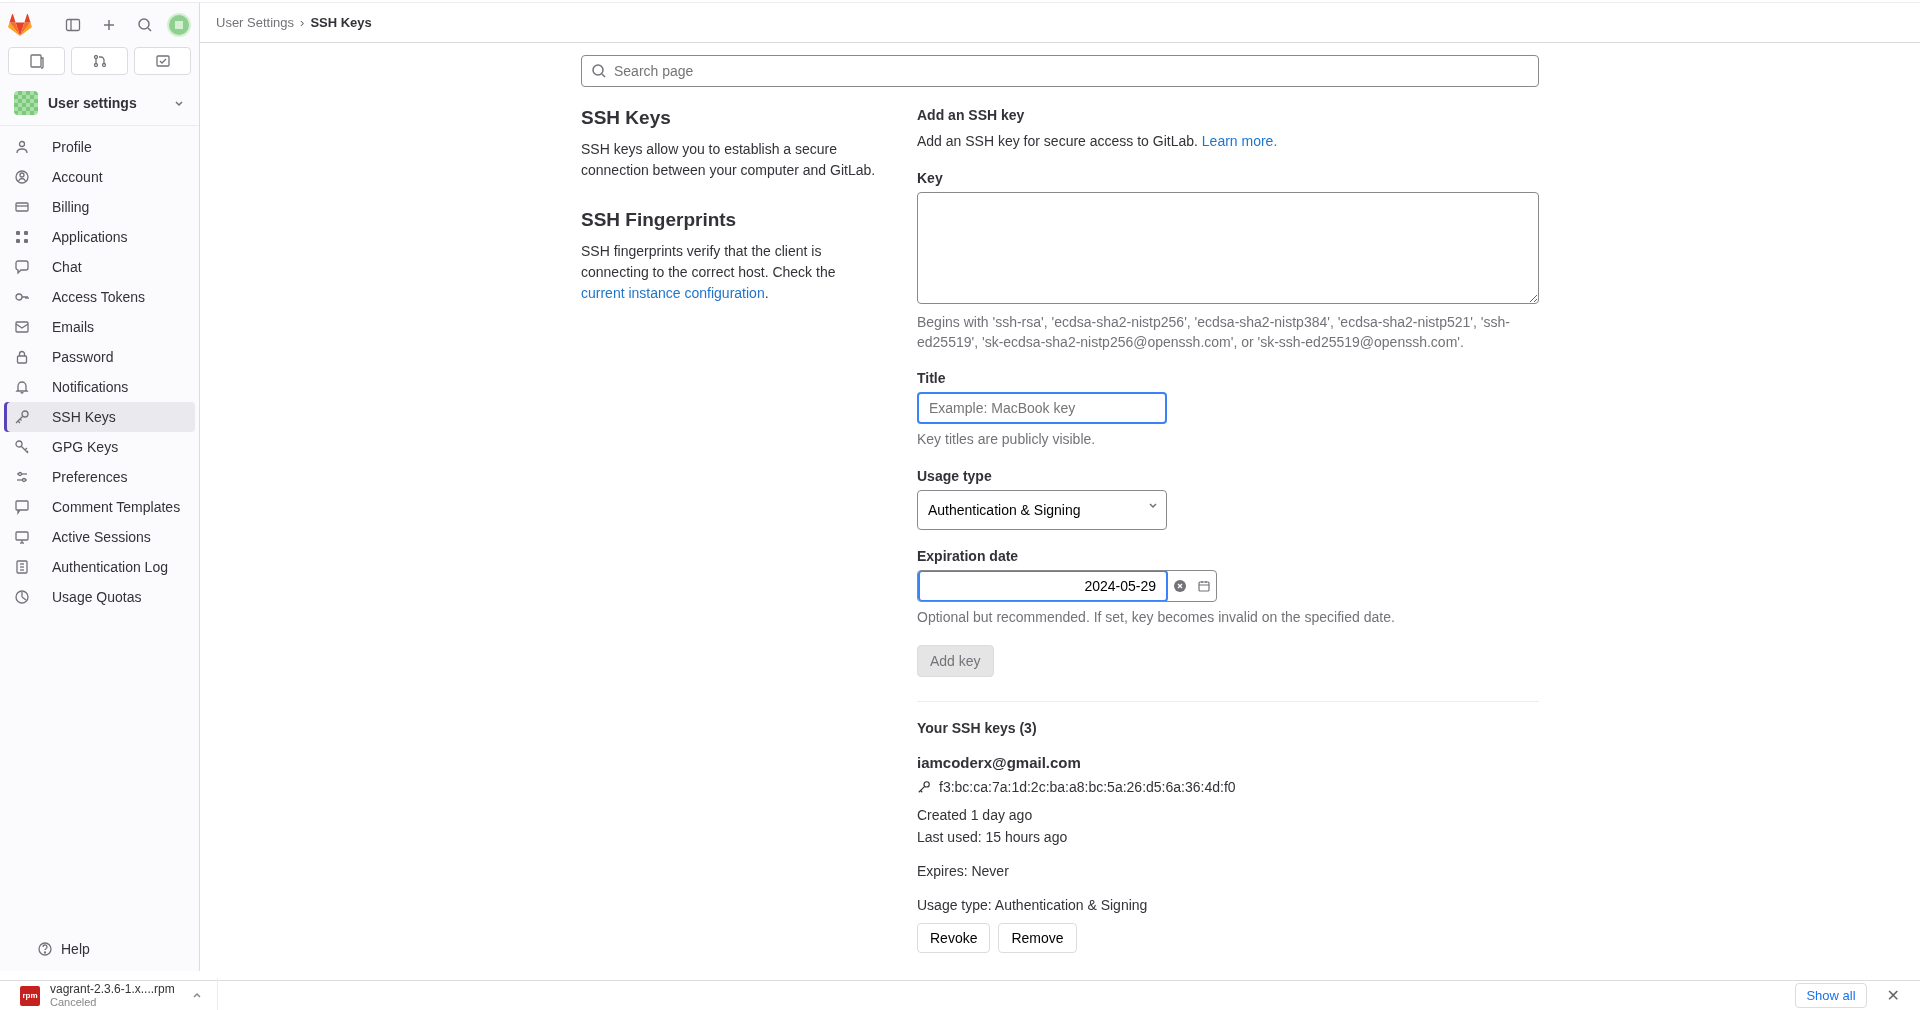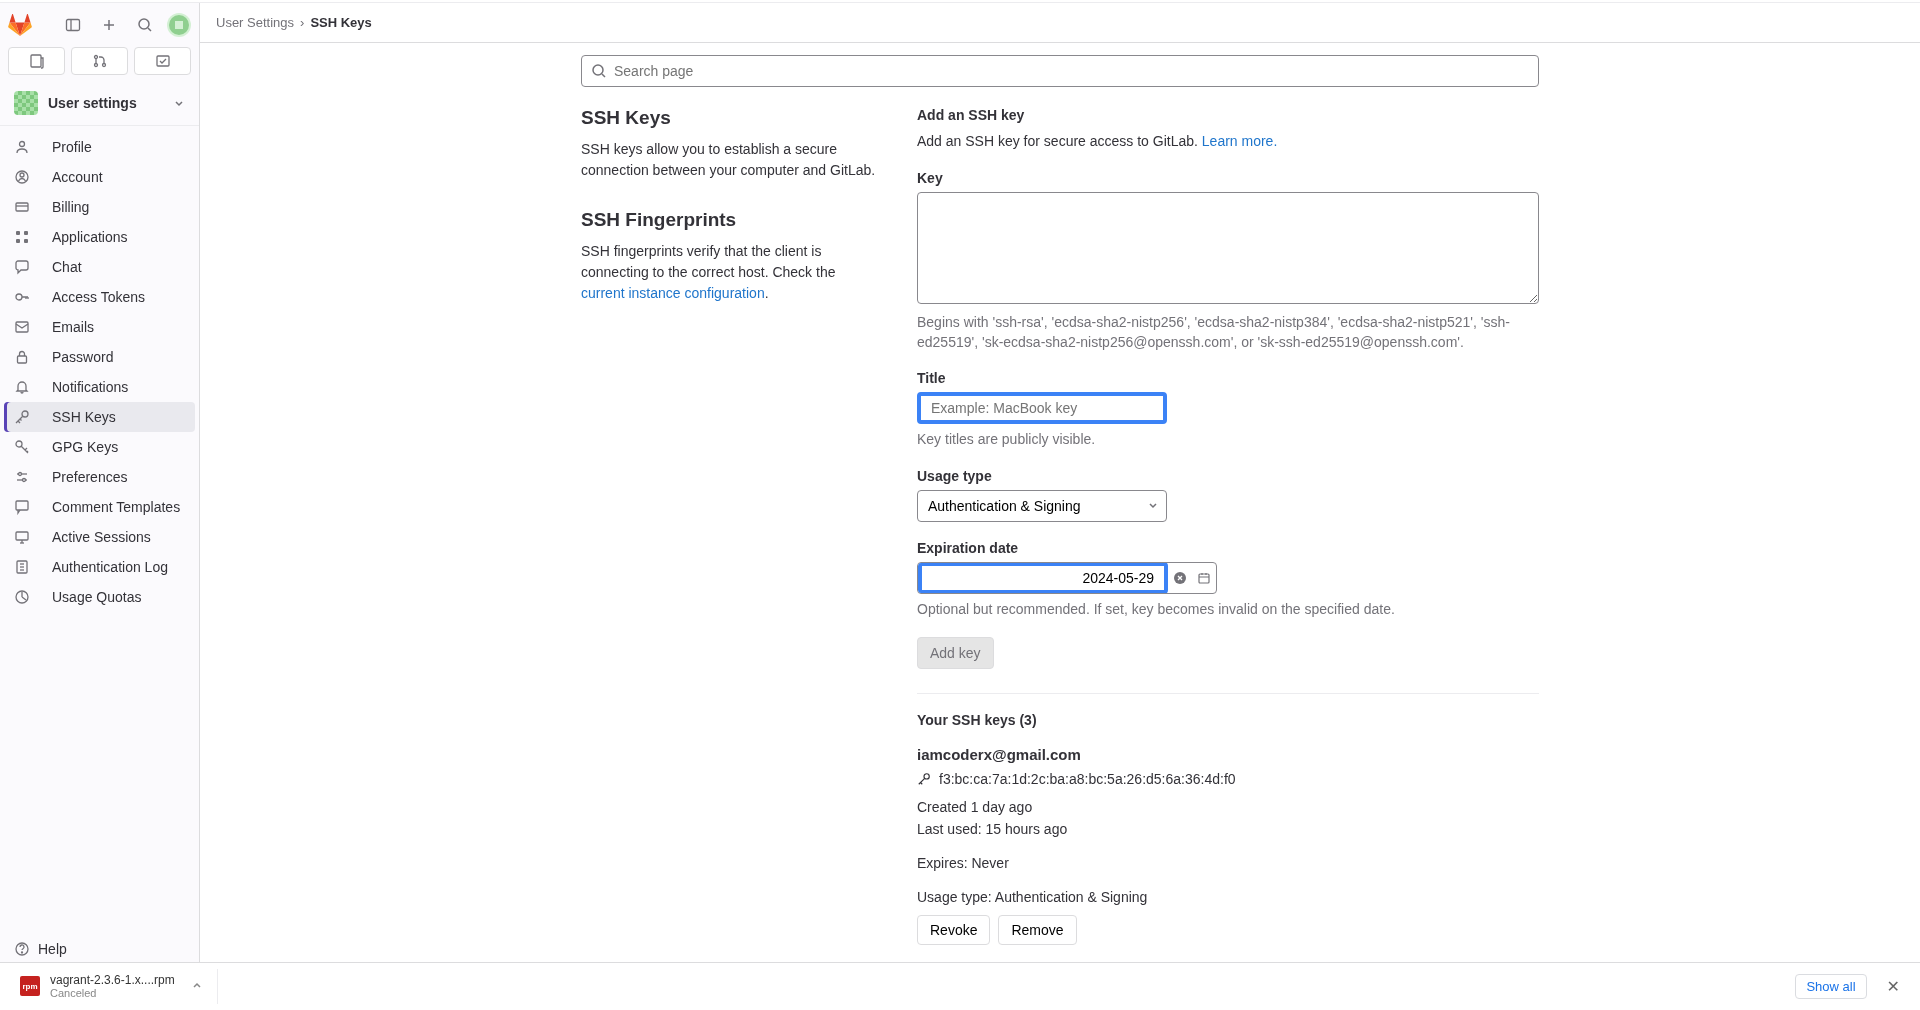--- a/index.html
+++ b/index.html
@@ -26,21 +26,21 @@
 .context-title { font-weight: 600; flex: 1; }
 .chevron { color: #737278; }
 
 .sidebar hr { border: none; border-top: 1px solid #ececef; margin: 2px 0; }
 
 .nav { padding: 4px; flex: 1; overflow-y: auto; }
 .nav-item { display: flex; align-items: center; gap: 22px; padding: 7px 10px; border-radius: 4px; cursor: pointer; color: #333238; }
 .nav-item.active { background: #e9e9ee; box-shadow: inset 3px 0 0 #5943b6; font-weight: 400; }
 .nav-icon { width: 16px; height: 16px; flex-shrink: 0; color: #737278; display: flex; align-items: center; justify-content: center; }
 
-.sidebar-footer { padding: 8px 10px; border-top: 0; }
+.sidebar-footer { padding: 8px 10px; border-top: 0; margin-left: 23px; }
 .help-link { display: flex; align-items: center; gap: 8px; color: #333238; cursor: pointer; padding: 6px 4px; }
 
 
 .main { flex: 1; display: flex; flex-direction: column; overflow: hidden; }
 .breadcrumb-bar { padding: 12px 16px; border-bottom: 1px solid #dcdcde; font-size: 13px; color: #737278; display: flex; align-items: center; gap: 6px; }
 .breadcrumb-bar .current { color: #333238; font-weight: 600; }
 
 .content-scroll { flex: 1; overflow-y: auto; padding: 12px 0 20px; }
 .content-inner { max-width: 990px; margin: 0 auto; padding: 0 16px; }
 
@@ -54,46 +54,46 @@
 
 h2.section-title { font-size: 19px; font-weight: 600; margin-bottom: 10px; }
 .section-desc { color: #333238; line-height: 1.5; margin-bottom: 28px; font-size: 14px; }
 
 .form-block h3 { font-size: 14px; font-weight: 600; margin-bottom: 8px; }
 .form-intro { margin-bottom: 18px; line-height: 1.5; }
 
 .field { margin-bottom: 18px; }
 .field label { display: block; font-weight: 600; margin-bottom: 6px; font-size: 14px; }
 .field textarea { width: 100%; min-height: 112px; padding: 8px; border: 1px solid #89888d; border-radius: 4px; font-family: monospace; font-size: 13px; resize: vertical; }
-.field input[type=text] { width: 250px; height: 32px; padding: 0 10px; border: 4px solid #3b82f6; border-radius: 4px; font-size: 14px; }
+.field input[type=text] { width: 250px; height: 32px; padding: 0 10px; border: 2px solid #3b82f6; border-radius: 4px; font-size: 14px; }
 .help-text { color: #737278; font-size: 14px; margin-top: 6px; line-height: 1.4; }
 
 .select-wrap { position: relative; width: 250px; }
-.select-wrap select { width: 100%; height: 32px; padding: 0 28px 0 10px; border: 1px solid #89888d; border-radius: 4px; font-size: 14px; background: #fff; appearance: none; cursor: pointer; }
+.select-wrap select { width: 100%; height: 40px; padding: 0 28px 0 10px; border: 1px solid #89888d; border-radius: 4px; font-size: 14px; background: #fff; appearance: none; cursor: pointer; }
 .select-wrap .chev { position: absolute; right: 8px; top: 9px; pointer-events: none; color: #737278; }
 
 .date-wrap { display: inline-flex; align-items: center; border: 1px solid #89888d; border-radius: 4px; height: 32px; overflow: hidden; }
 .date-wrap input { border: none; padding: 0 10px; height: 30px; width: 140px; font-size: 14px; outline: none; text-align: right; }
 .date-wrap .date-btn { width: 24px; height: 30px; display: flex; align-items: center; justify-content: center; color: #737278; cursor: pointer; }
 
 .add-btn { padding: 7px 12px; border: 1px solid #dcdcde; background: #e5e5e5; border-radius: 4px; color: #737278; cursor: not-allowed; font-size: 14px; }
 
 .keys-divider { border: none; border-top: 1px solid #ececef; margin: 24px 0 18px; }
 
 .keys-header { font-weight: 600; margin-bottom: 18px; }
 .key-entry { }
 .key-title { font-weight: 600; font-size: 15px; margin-bottom: 8px; }
 .key-fp { display: flex; align-items: center; gap: 8px; color: #333238; margin-bottom: 12px; }
 .key-meta { color: #333238; margin-bottom: 6px; }
 .key-meta-row { display: flex; gap: 18px; color: #333238; margin-bottom: 10px; flex-direction: column; }
 .key-actions { display: flex; justify-content: flex-start; gap: 8px; }
 .btn-outline { padding: 6px 12px; border: 1px solid #dcdcde; background: #fff; border-radius: 4px; cursor: pointer; font-size: 14px; }
 
 
-.downloads-bar { height: 48px; border-top: 1px solid #dcdcde; background: #fff; display: flex; align-items: center; padding: 0 12px; gap: 12px; position: fixed; bottom: 0; left: 0; right: 0; }
+.downloads-bar { height: 30px; border-top: 1px solid #dcdcde; background: #fff; display: flex; align-items: center; padding: 0 12px; gap: 12px; position: fixed; bottom: 0; left: 0; right: 0; }
 .dl-item { display: flex; align-items: center; gap: 10px; padding: 4px 8px; border-right: 1px solid #ececef; }
 .dl-icon { width: 20px; height: 20px; background: #c5221f; border-radius: 2px; display: flex; align-items: center; justify-content: center; color: #fff; font-size: 8px; font-weight: bold; }
 .dl-text { line-height: 1.2; }
 .dl-name { font-size: 12px; color: #333; }
 .dl-status { font-size: 11px; color: #888; }
 .dl-chev { color: #888; cursor: pointer; padding: 0 6px; }
 .show-all { color: #1a73e8; font-size: 13px; cursor: pointer; padding: 4px 10px; border: 1px solid #dadce0; border-radius: 4px; }
 .close-bar { color: #666; cursor: pointer; padding: 4px 8px; font-size: 16px; }
 
 svg { display: block; }

